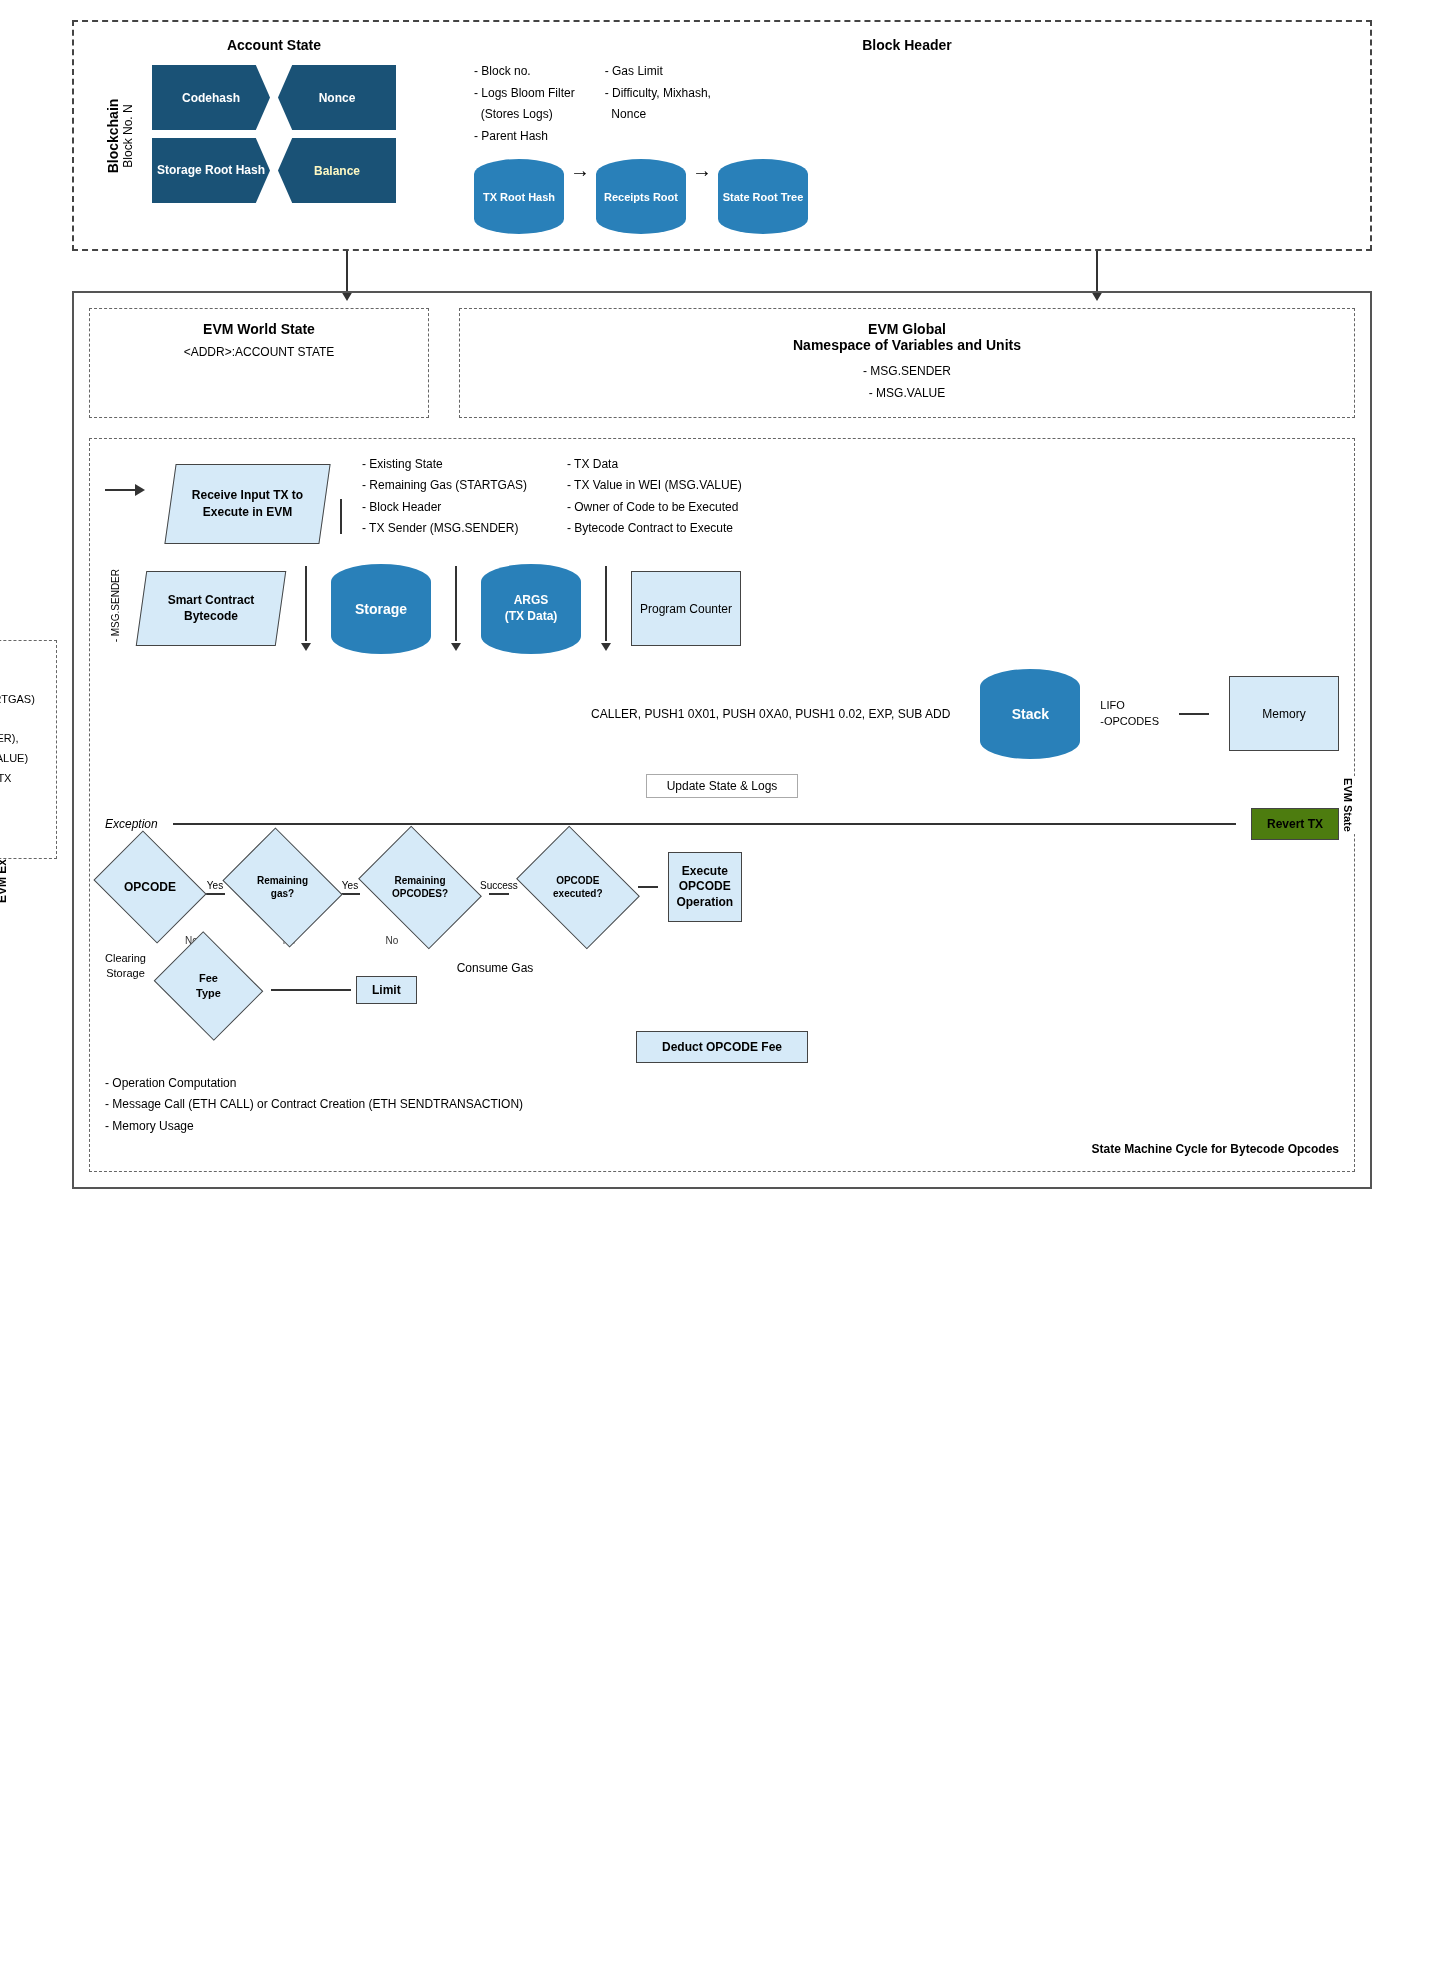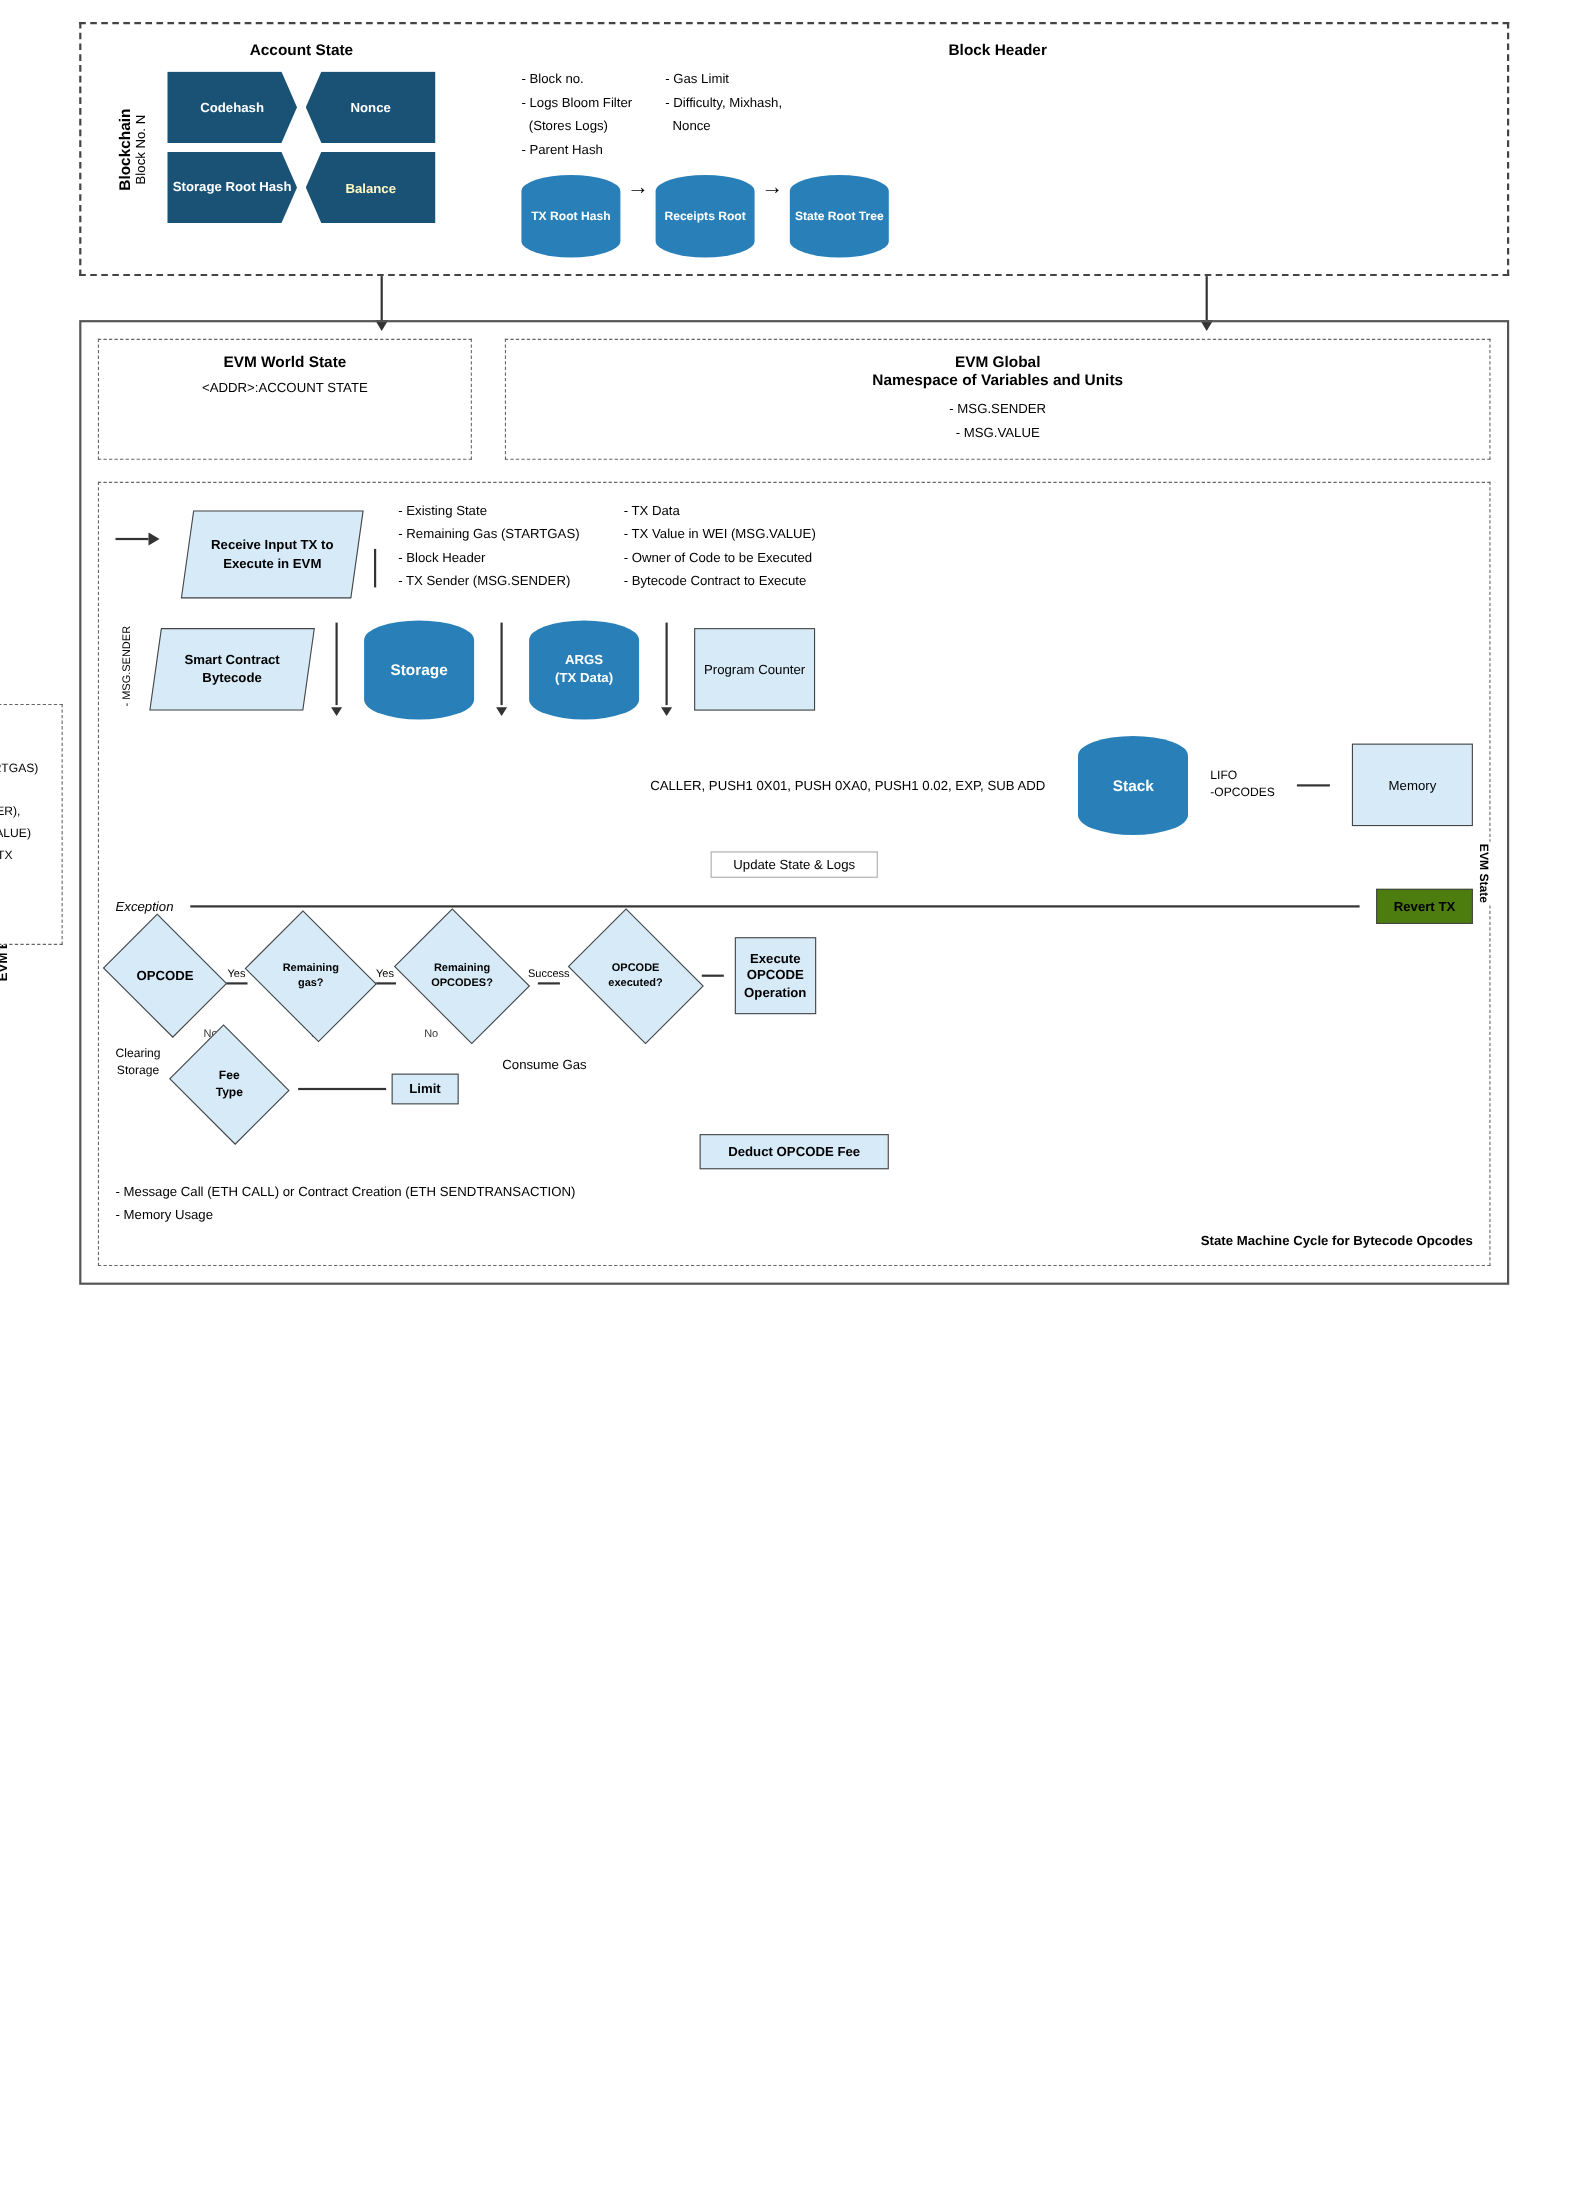--- a/index.html
+++ b/index.html
@@ -302,20 +302,21 @@
 
             <div style="font-size:12px; margin-top:10px; margin-left:20px;">Consume Gas</div>
 
           </div>
 
           <div style="display:flex; align-items:center; justify-content:center; margin-bottom:10px;">
             <div style="background:#d6eaf8; border:1.5px solid #444; padding:8px 25px; font-size:12px; font-weight:bold;">Deduct OPCODE Fee</div>
           </div>
 
           <div style="font-size:12px; line-height:1.8; margin-bottom:5px;">
+            <div>- Operation Computation</div>
             <div>- Message Call (ETH CALL) or Contract Creation (ETH SENDTRANSACTION)</div>
             <div>- Memory Usage</div>
           </div>
 
           <div style="text-align:right;">
             <span style="font-size:12px; font-weight:bold;">State Machine Cycle for Bytecode Opcodes</span>
           </div>
 
         </div>
       </div>

